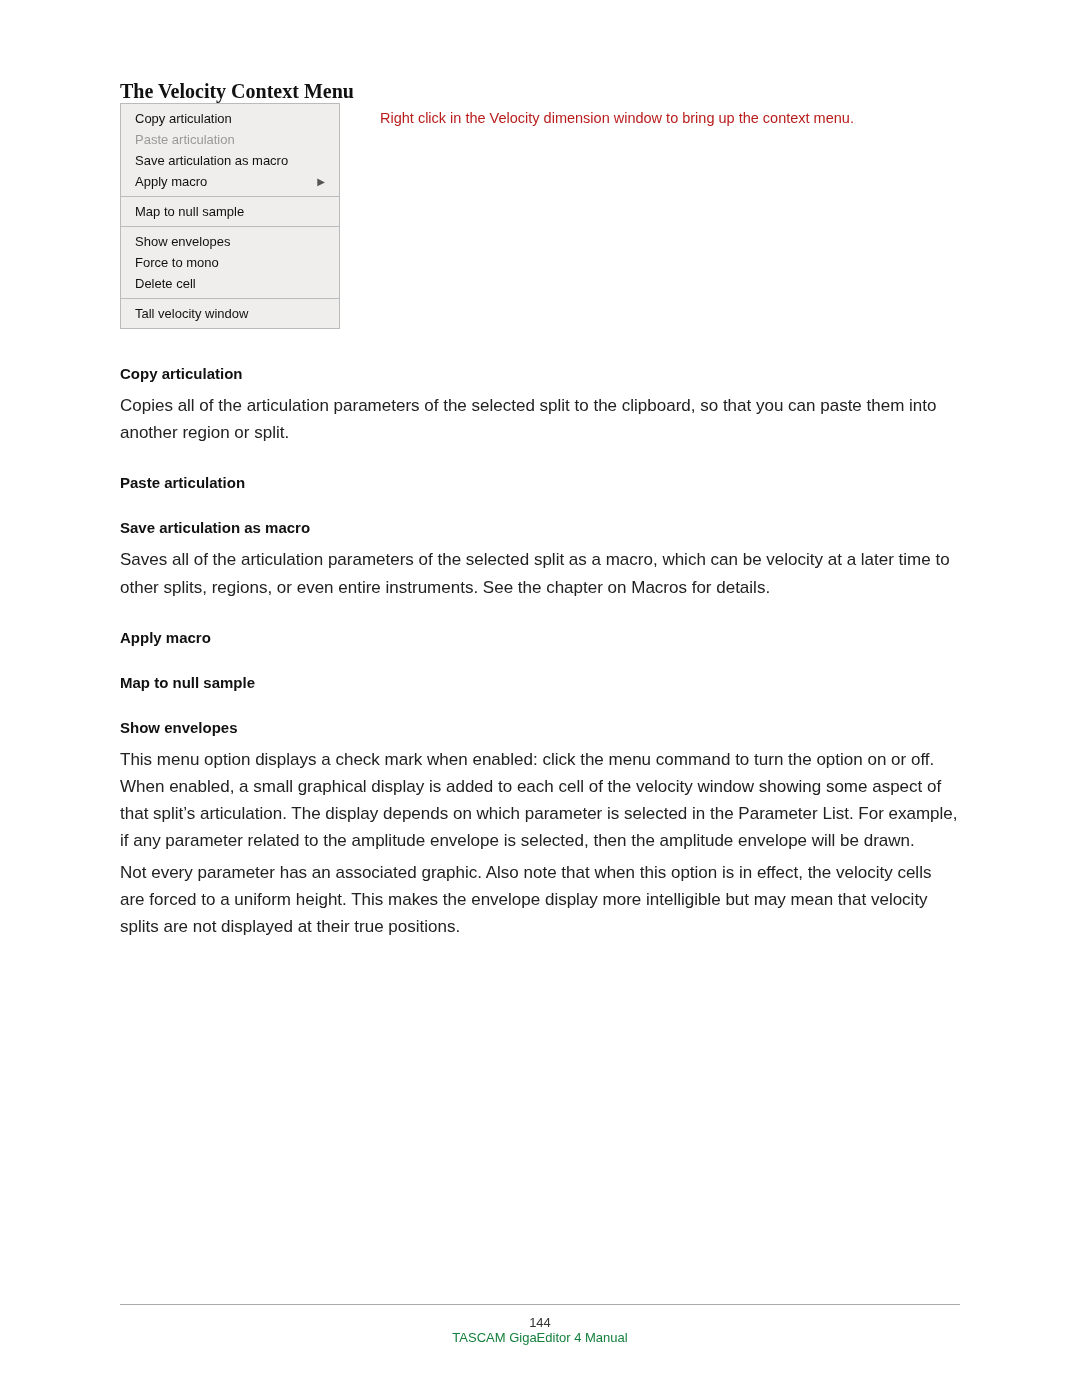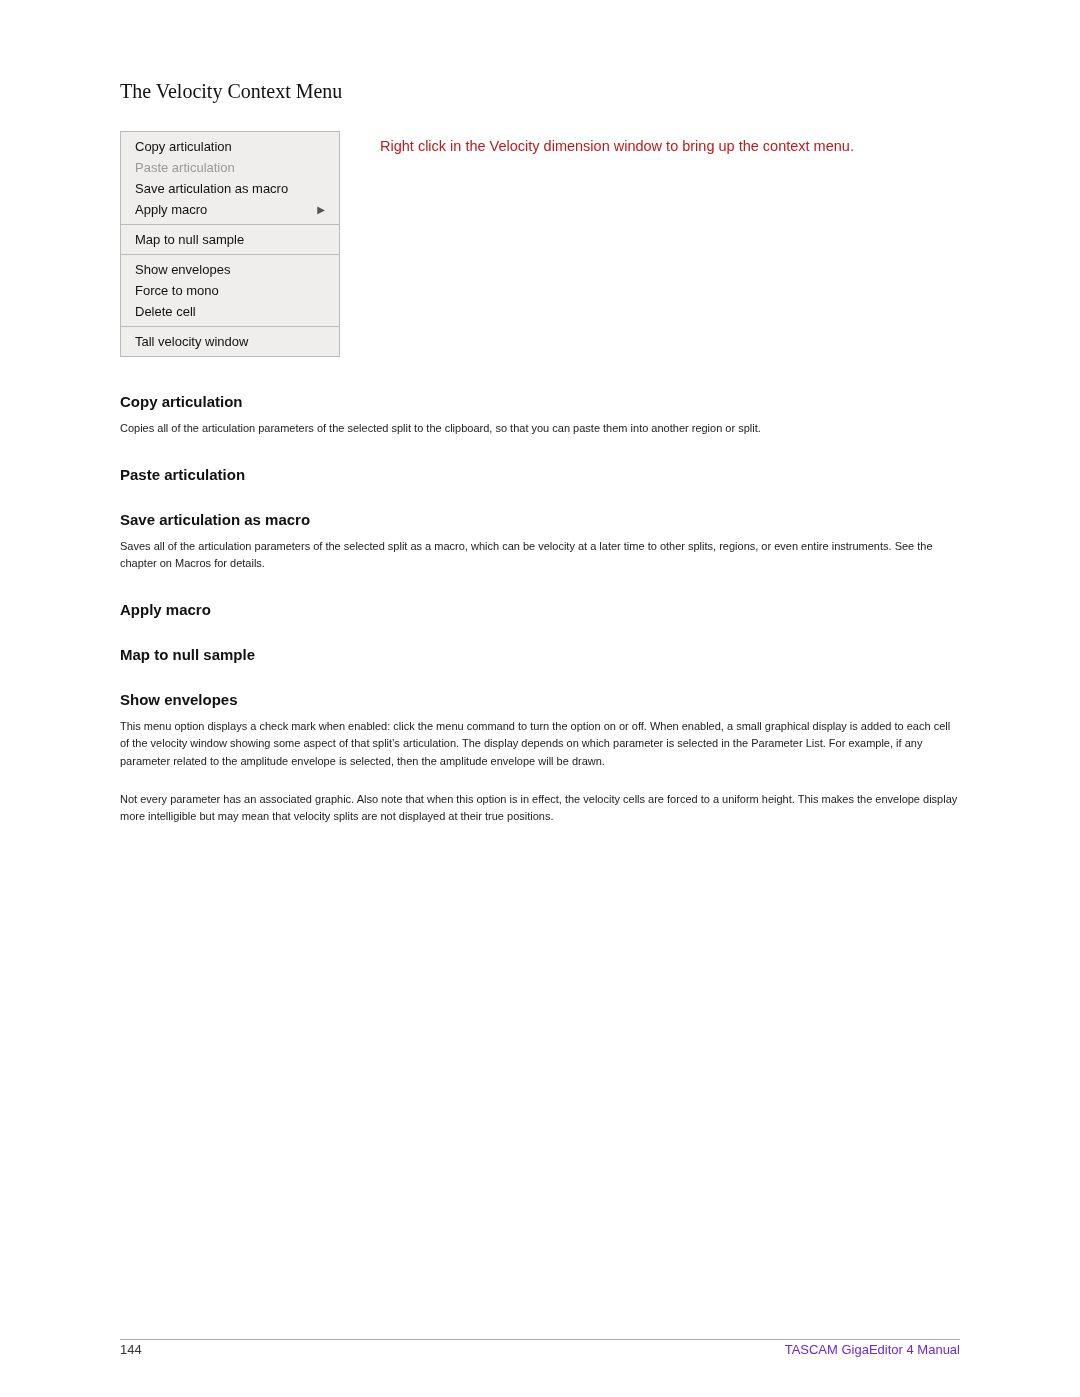--- a/index.html
+++ b/index.html
@@ -20,22 +20,21 @@
 
     .page-container {
       padding: 80px 120px 80px 120px;
       max-width: 1080px;
       margin: 0 auto;
     }
 
     .page-title {
       font-family: Georgia, serif;
       font-size: 20px;
-      font-weight: normal;
-      margin-bottom: 28px;
+      font-weight: bold;
       color: #111;
     }
 
     .top-section {
       display: flex;
       gap: 40px;
       margin-bottom: 36px;
     }
 
     .context-menu-box {
@@ -88,51 +87,52 @@
     .section-heading {
       font-family: Arial, sans-serif;
       font-size: 15px;
       font-weight: bold;
       margin-bottom: 10px;
       color: #111;
     }
 
     .section-body {
       font-family: Arial, sans-serif;
-      font-size: 11px;
+      font-size: 17px;
       line-height: 1.6;
       color: #222;
     }
 
     .section-body p + p {
-      margin-top: 20px;
+      margin-top: 4px;
     }
 
     .page-footer {
       position: absolute;
-      bottom: 40px;
+      bottom: 52px;
       left: 120px;
       right: 120px;
       border-top: 1px solid #aaa;
-      padding-top: 2px;
+      padding-top: 10px;
       display: flex;
       justify-content: space-between;
       align-items: center;
+      flex-direction: column;
     }
 
     .footer-page-num {
       font-family: Arial, sans-serif;
       font-size: 13px;
       color: #333;
     }
 
     .footer-title {
       font-family: Arial, sans-serif;
       font-size: 13px;
-      color: #6d28d9;
+      color: #15803d;
     }
   </style>
 </head>
 <body>
 
 <div class="page-container">
 
   <h1 class="page-title">The Velocity Context Menu</h1>
 
   <div class="top-section">

